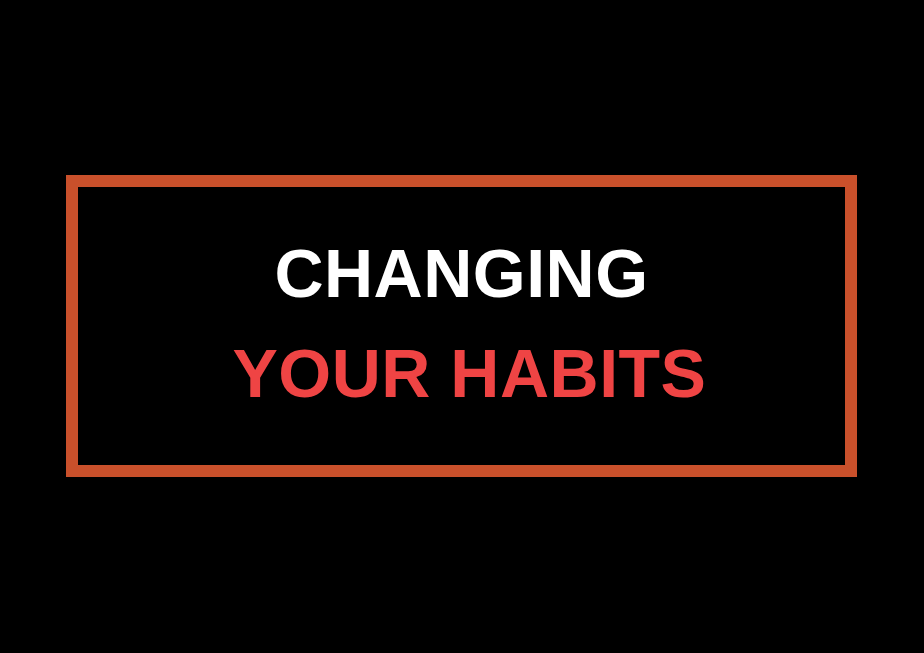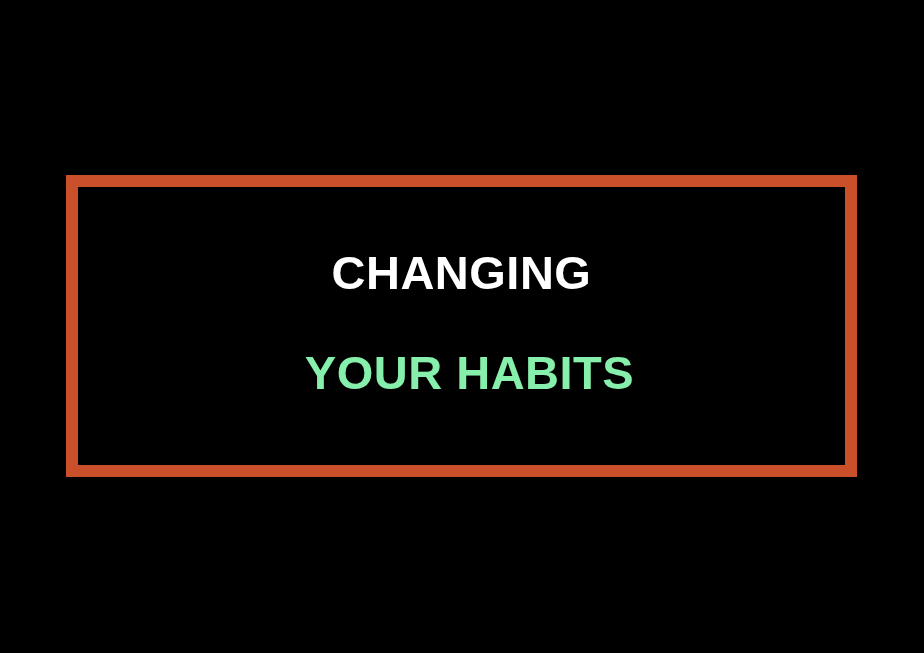--- a/index.html
+++ b/index.html
@@ -52,34 +52,34 @@
     margin-top: -6px;
     width: 100%;
     text-align: center;
   }
 
   .title-line {
     display: block;
     color: #FFFFFF;
     font-family: "Liberation Sans", sans-serif;
     font-weight: bold;
-    font-size: 47px;
+    font-size: 68px;
     line-height: 100px;
     letter-spacing: 0.5px;
     white-space: nowrap;
     text-align: center;
   }
 </style>
 </head>
 <body style="background: rgb(0, 0, 0);">
 
 <div class="slide" style="background: rgb(0, 0, 0);">
 
   <div class="title-frame" style="border-color: rgb(201, 80, 43); border-width: 12px; background: rgb(0, 0, 0);">
 
     <div class="title-block">
       <span class="title-line" style="color: rgb(255, 255, 255);">CHANGING</span>
-      <span class="title-line" style="color: #86efac; padding-left: 16px;">YOUR HABITS</span>
+      <span class="title-line" style="color: #ef4444; padding-left: 16px;">YOUR HABITS</span>
     </div>
 
   </div>
 
 </div>
 
 </body></html>

